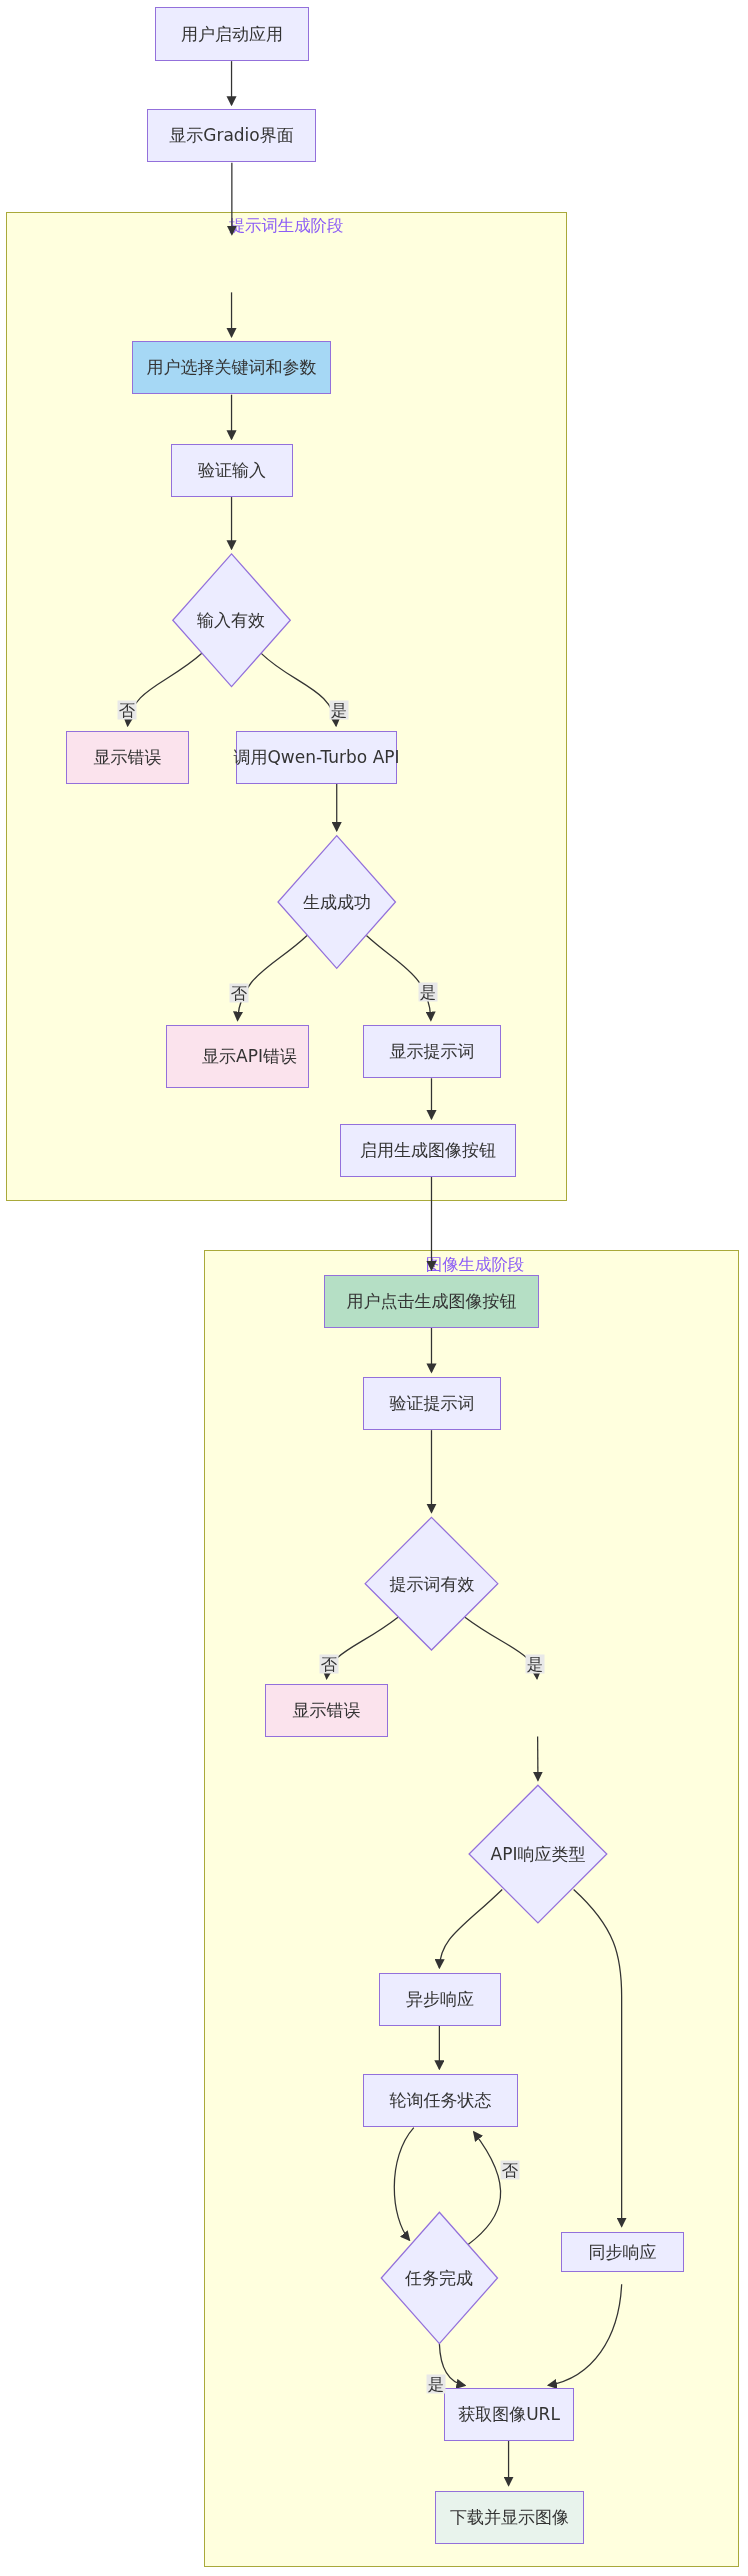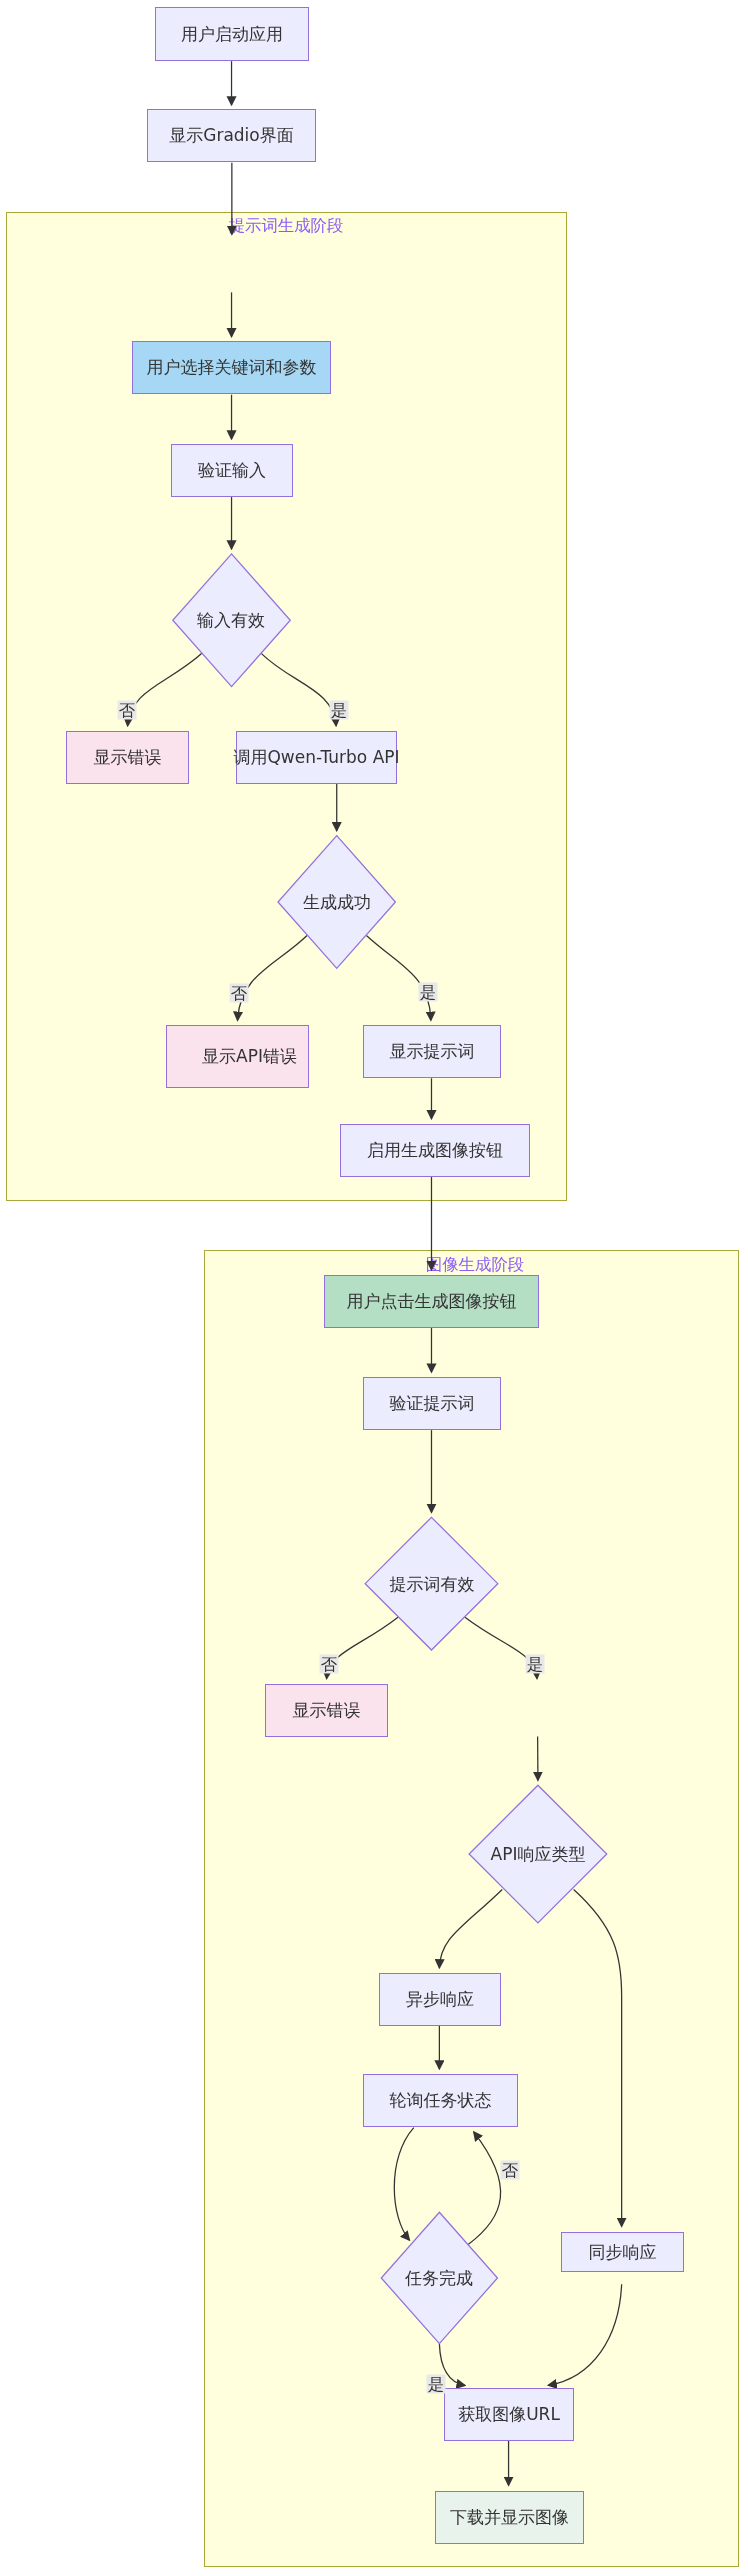--- a/index.html
+++ b/index.html
@@ -90,21 +90,21 @@
   <div class="clabel" style="left:475px;top:1265px;">图像生成阶段</div>
 
   <div class="node" style="left:155px;top:7px;width:154px;height:54px;">用户启动应用</div>
   <div class="node" style="left:147px;top:109px;width:169px;height:53px;">显示Gradio界面</div>
   <div class="node v-blue" style="left:132px;top:341px;width:199px;height:53px;">用户选择关键词和参数</div>
   <div class="node" style="left:171px;top:444px;width:122px;height:53px;">验证输入</div>
   <div class="node v-pink" style="left:66px;top:731px;width:123px;height:53px;">显示错误</div>
   <div class="node" style="left:236px;top:731px;width:161px;height:53px;">调用Qwen-Turbo API</div>
   <div class="node v-pink" style="left:166px;top:1025px;width:143px;height:63px;padding-left:24px;">显示API错误</div>
   <div class="node" style="left:363px;top:1025px;width:138px;height:53px;">显示提示词</div>
-  <div class="node" style="left:340px;top:1124px;width:190px;height:53px;">启用生成图像按钮</div>
+  <div class="node" style="left:340px;top:1124px;width:176px;height:53px;">启用生成图像按钮</div>
   <div class="node v-green" style="left:324px;top:1275px;width:215px;height:53px;">用户点击生成图像按钮</div>
   <div class="node" style="left:363px;top:1377px;width:138px;height:53px;">验证提示词</div>
   <div class="node v-pink" style="left:265px;top:1684px;width:123px;height:53px;">显示错误</div>
   <div class="node" style="left:379px;top:1973px;width:122px;height:53px;">异步响应</div>
   <div class="node" style="left:363px;top:2074px;width:155px;height:53px;">轮询任务状态</div>
   <div class="node" style="left:561px;top:2232px;width:123px;height:40px;">同步响应</div>
   <div class="node" style="left:444px;top:2388px;width:130px;height:53px;">获取图像URL</div>
   <div class="node v-mint" style="left:435px;top:2491px;width:149px;height:53px;">下载并显示图像</div>
 
   <div class="dtext" style="left:231px;top:620px;">输入有效</div>

